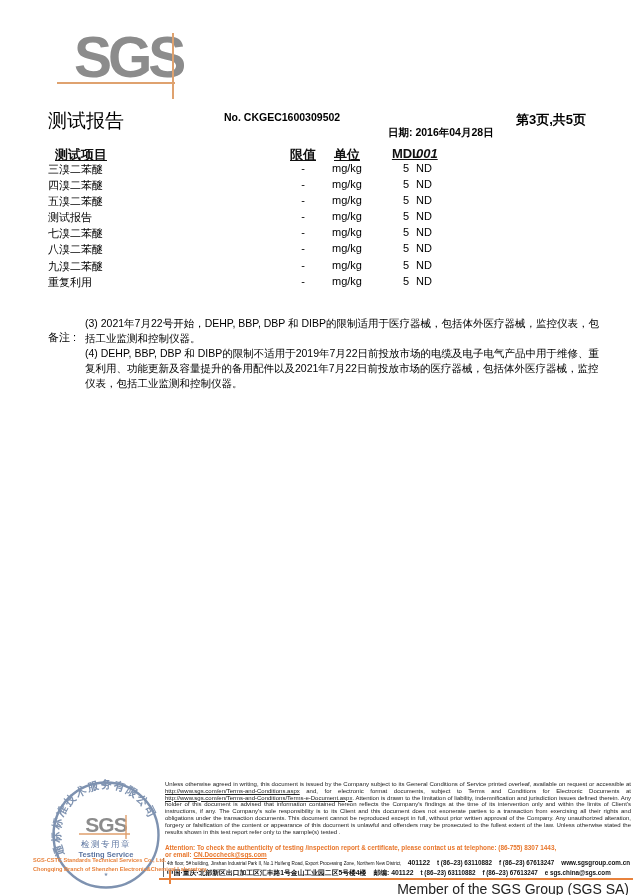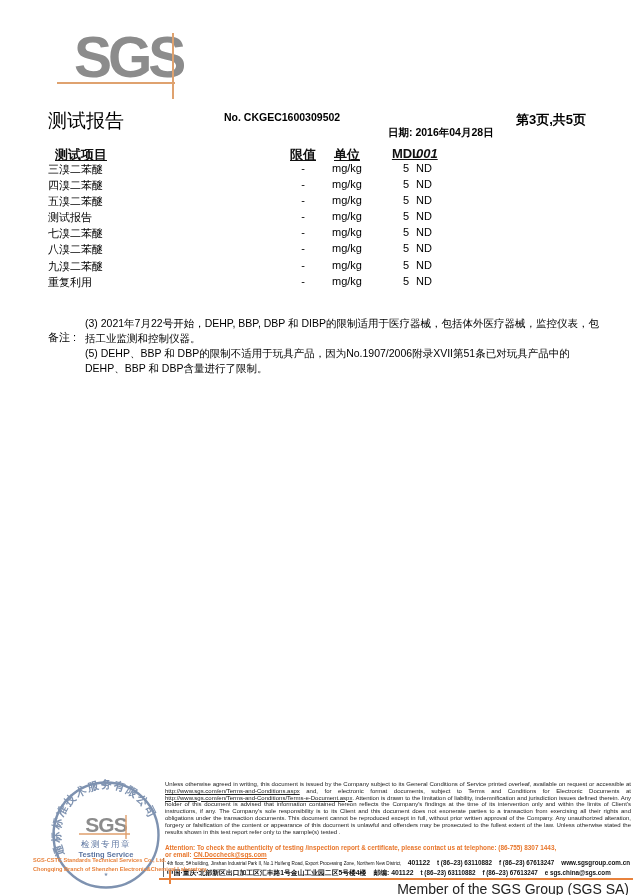--- a/index.html
+++ b/index.html
@@ -135,21 +135,21 @@
       <span class="c-unit">mg/kg</span>
       <span class="c-mdl">5</span>
       <span class="c-res">ND</span>
     </div>
     </div>
 
   <div class="notes-label">备注 :</div>
   <div class="notes">
 
       <p>(3) 2021年7月22号开始，DEHP, BBP, DBP 和 DIBP的限制适用于医疗器械，包括体外医疗器械，监控仪表，包括工业监测和控制仪器。</p>
-      <p>(5) DEHP、BBP 和 DBP的限制不适用于玩具产品，因为No.1907/2006附录XVII第51条已对玩具产品中的DEHP、BBP 和 DBP含量进行了限制。</p>
+      <p>(4) DEHP, BBP, DBP 和 DIBP的限制不适用于2019年7月22日前投放市场的电缆及电子电气产品中用于维修、重复利用、功能更新及容量提升的备用配件以及2021年7月22日前投放市场的医疗器械，包括体外医疗器械，监控仪表，包括工业监测和控制仪器。</p>
     </div>
 
   <svg class="stamp" viewBox="0 0 112 112">
     <circle cx="56" cy="56" r="52.5" fill="none" stroke="#7e92b0" stroke-width="2.4"></circle>
     <defs>
       <path id="ringPath" d="M 15.5 77 A 46 46 0 1 1 96.5 77"></path>
     </defs>
     <text font-size="11" fill="#7e92b0" letter-spacing="1.5" font-weight="bold">
       <textPath href="#ringPath" startOffset="2">通标标准技术服务有限公司</textPath>
     </text>

